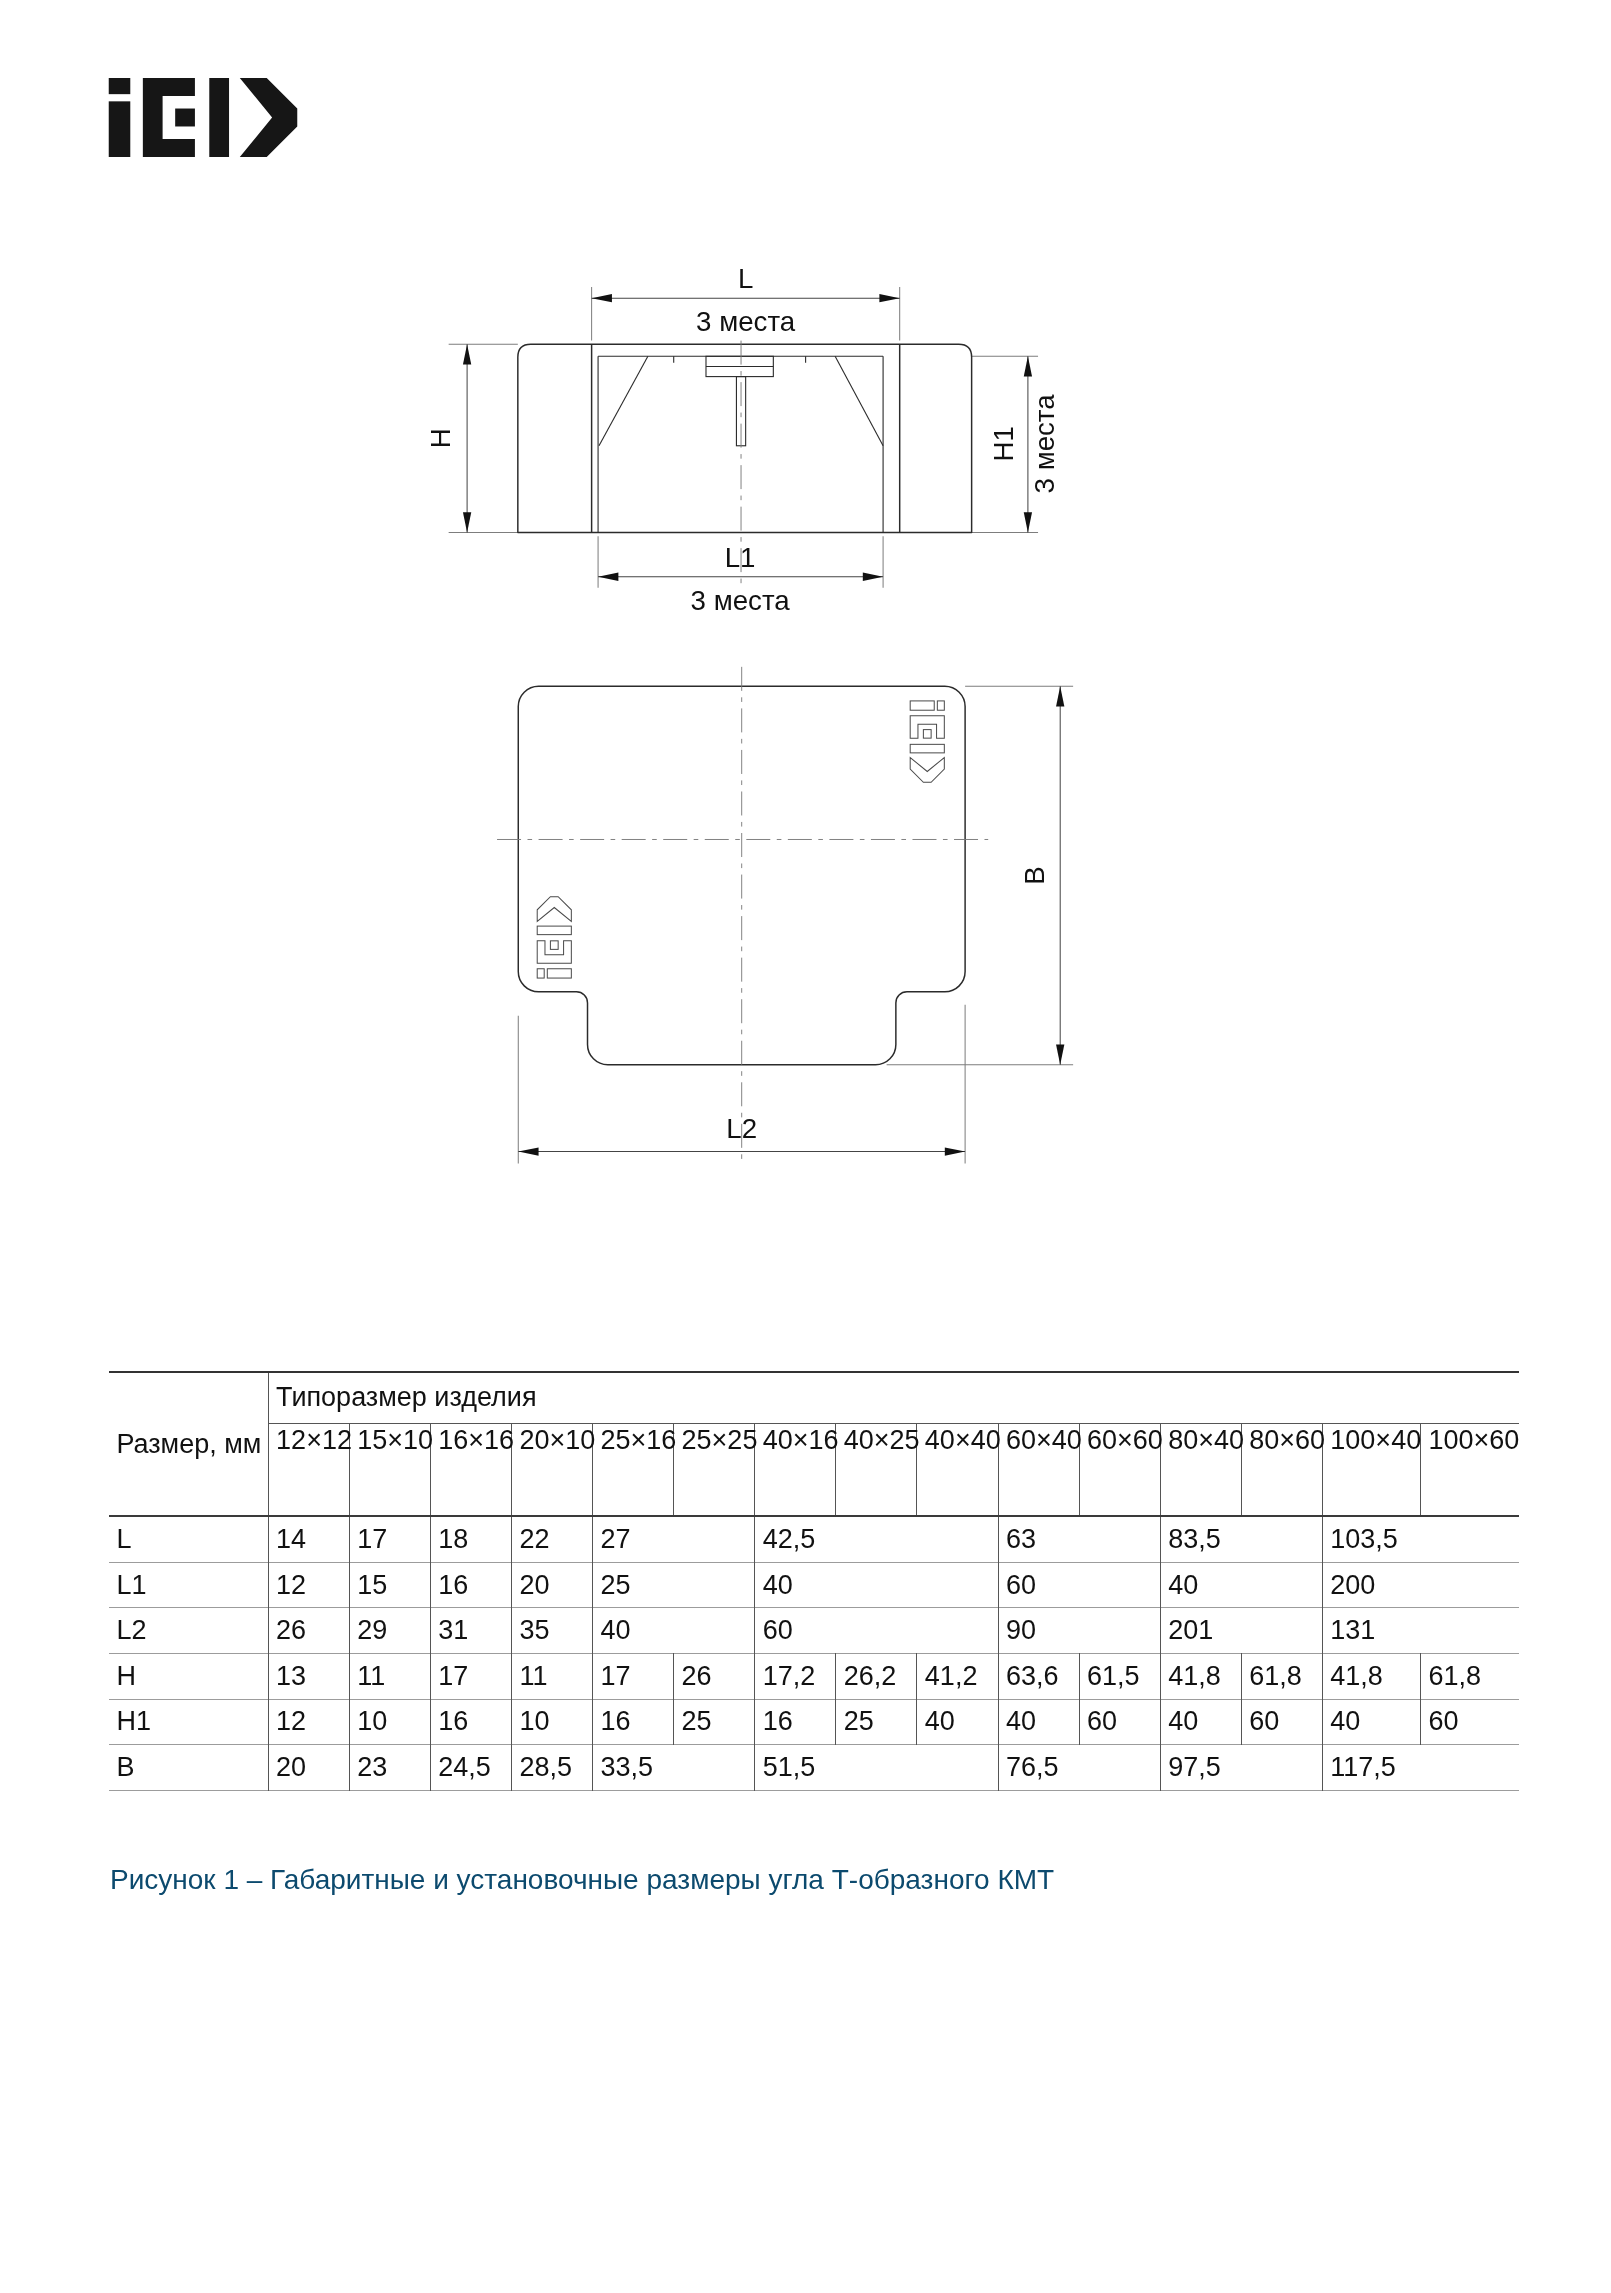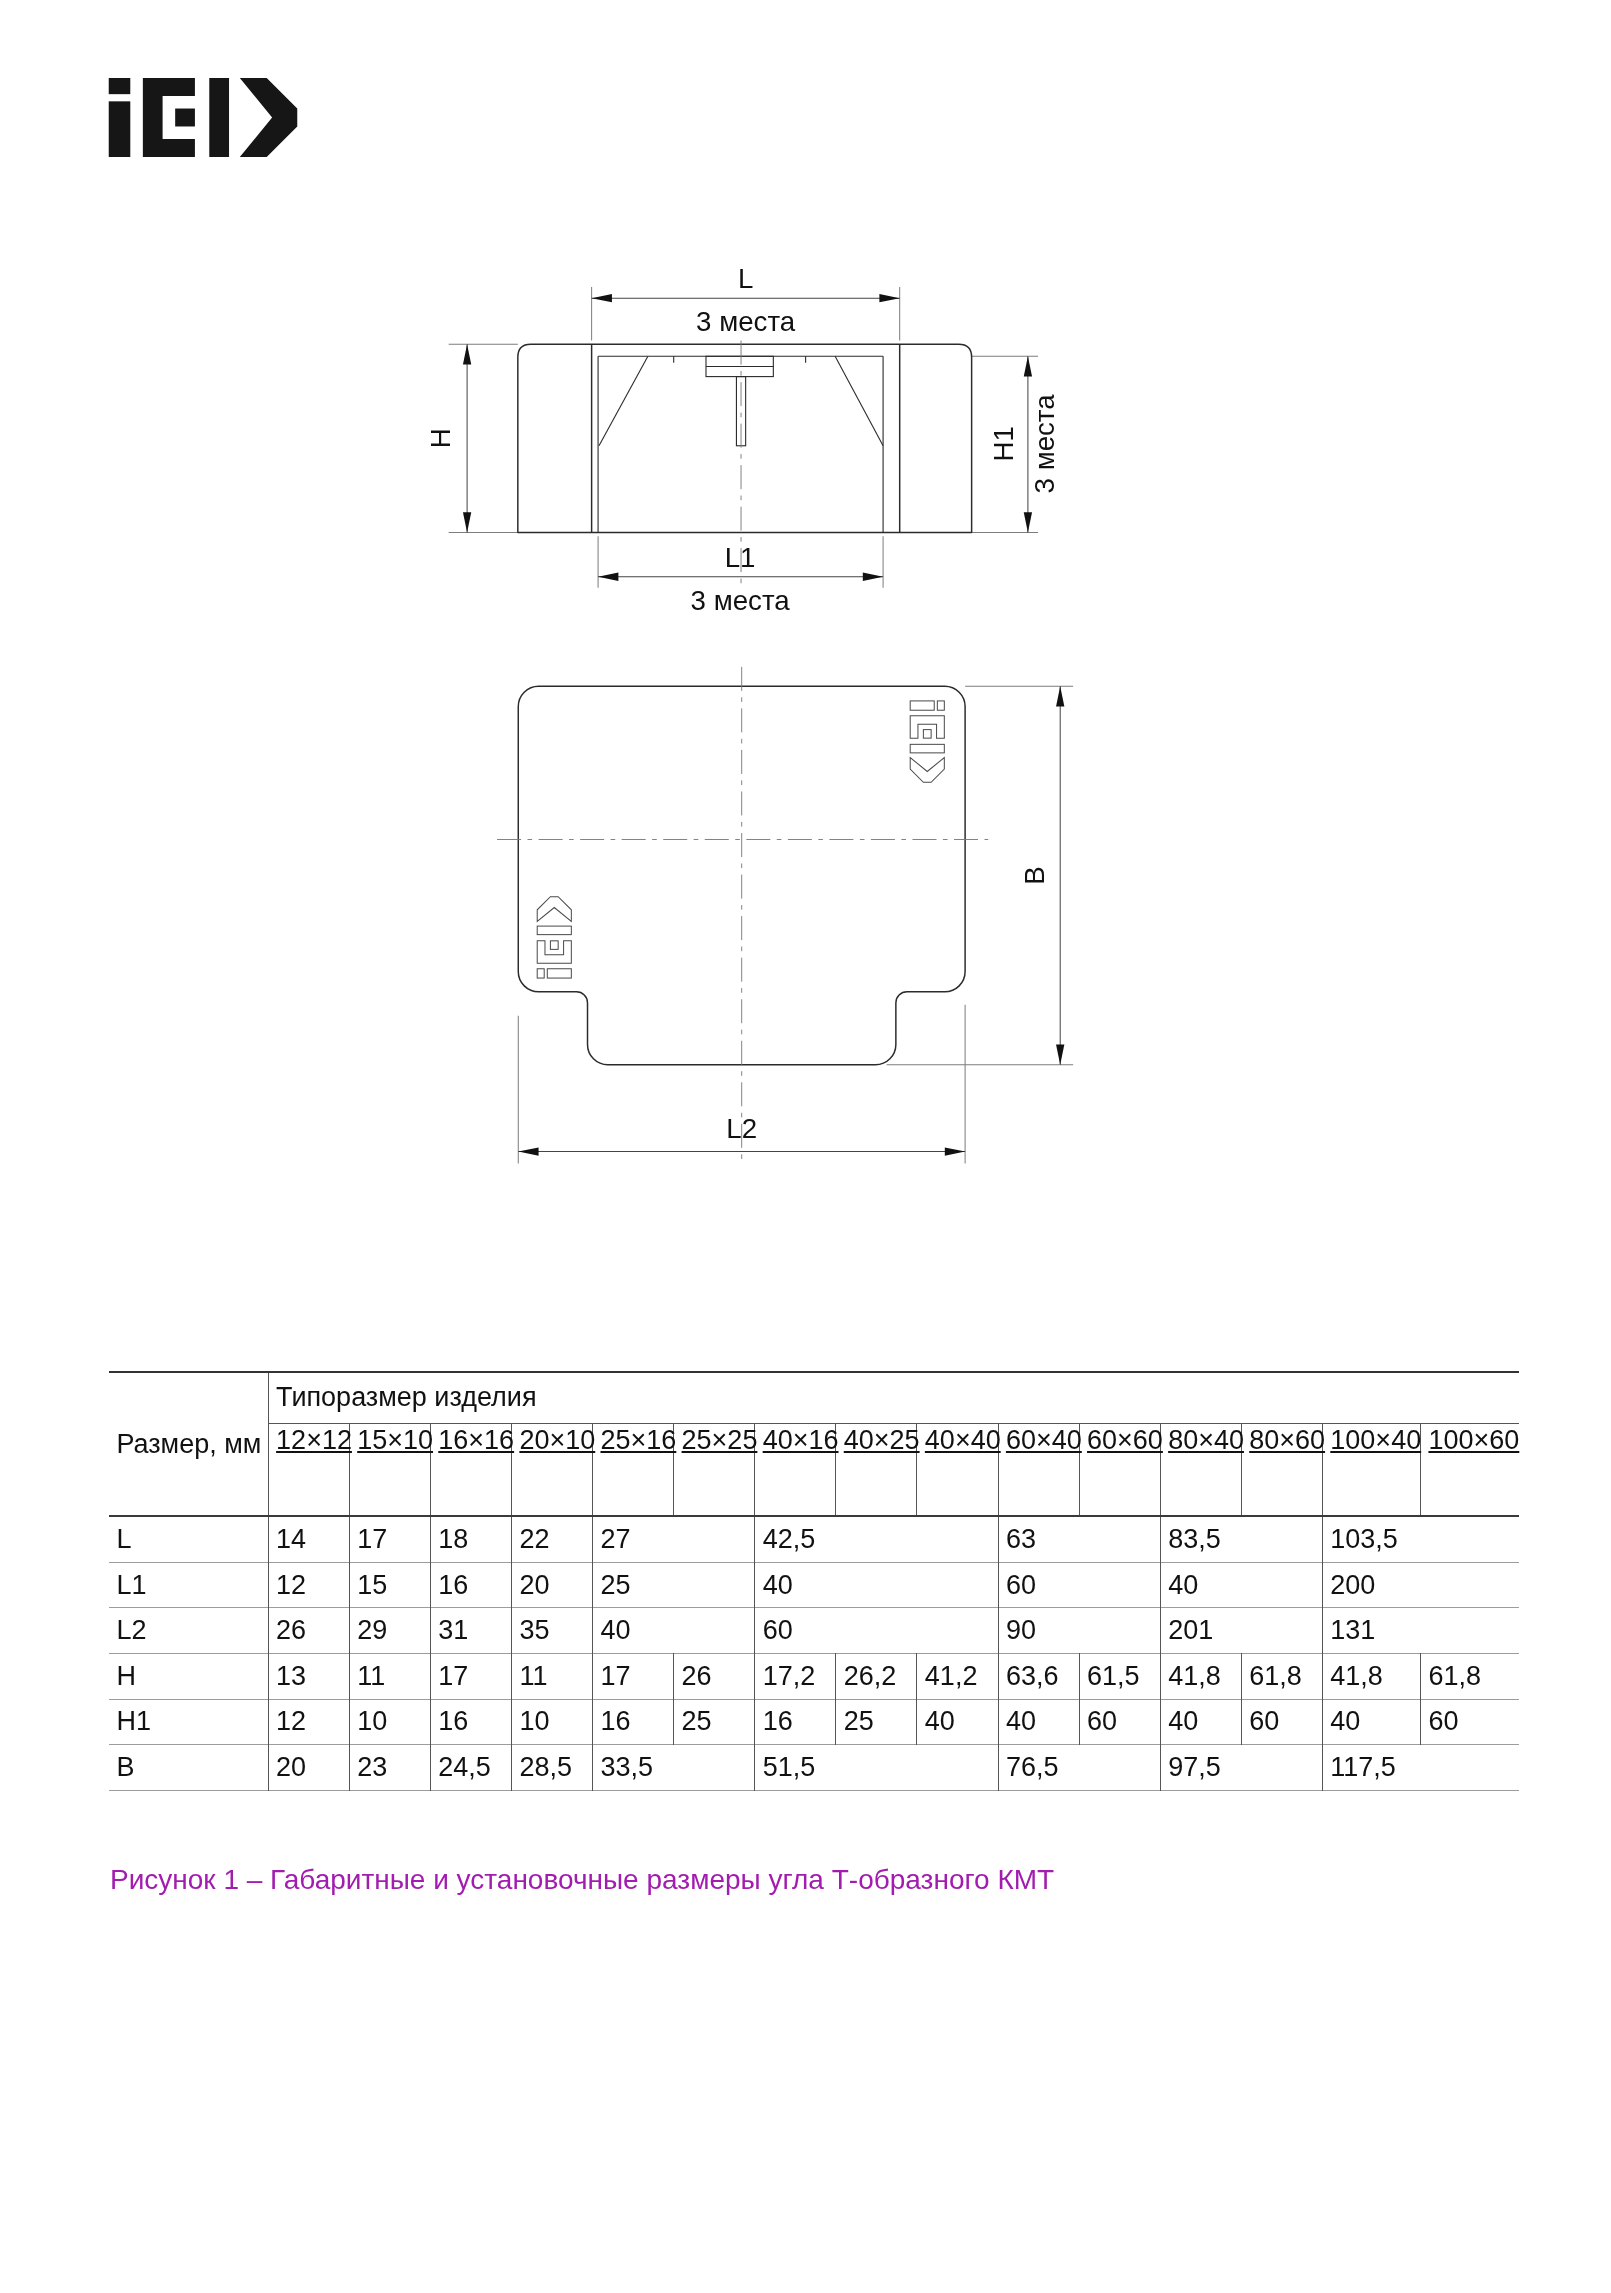--- a/index.html
+++ b/index.html
@@ -26,27 +26,27 @@
     font-size:27px;color:#111;
     border-top:2.8px solid #333;
   }
   #dimTable th,#dimTable td{font-weight:normal;text-align:left;padding:1.8px 3.7px 1.8px 7.4px;}
   #dimTable col.c0{width:159px;}
   #dimTable col.cs{width:81px;}
   #dimTable col.cw{width:98px;}
   tr.groupRow th{height:46px;vertical-align:middle;margin-left:12px;}
   th.corner{vertical-align:top;padding-top:9.2px;border-right:1.3px solid #555;}
   th.group{border-bottom:1.3px solid #555;}
-  tr.sizesRow th{height:88px;vertical-align:top;padding-top:7.4px;border-left:1.3px solid #555;border-bottom:2.8px solid #3a3a3a;text-decoration:underline;}
+  tr.sizesRow th{height:88px;vertical-align:top;padding-top:7.4px;border-left:1.3px solid #555;border-bottom:2.8px solid #3a3a3a;}
   tr.sizesRow{border-bottom:2.8px solid #3a3a3a;}
   tr.dataRow{border-bottom:1.2px solid #9c9c9c;}
   tr.dataRow td{height:41px;vertical-align:middle;border-left:1.3px solid #555;}
   tr.dataRow td.rowLabel{border-left:none;border-right:1.3px solid #555;}
   
-  #caption{position:absolute;left:110px;top:1864px;font-size:28px;color:#a21caf;}
+  #caption{position:absolute;left:110px;top:1864px;font-size:28px;color:#0c4a6e;}
 </style>
 </head>
 <body>
 
 <div id="page">
 
   <svg id="brandLogo" viewBox="0 0 210 88" aria-label="IEK">
     <defs>
       <g id="logoShapes">
         <rect x="0" y="0" width="24" height="18"></rect>

